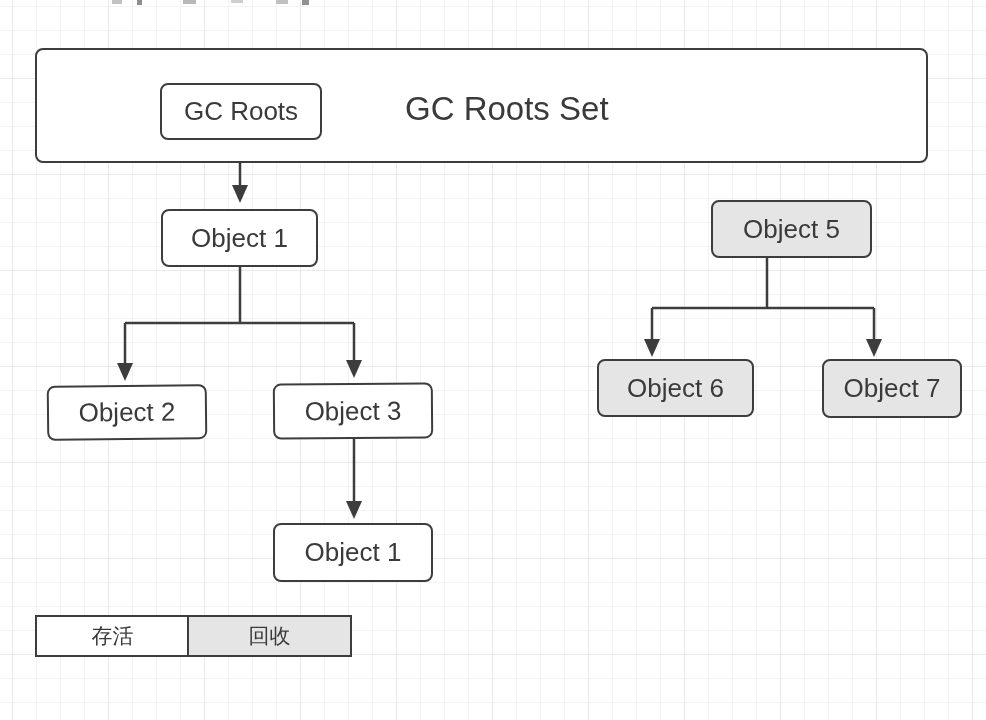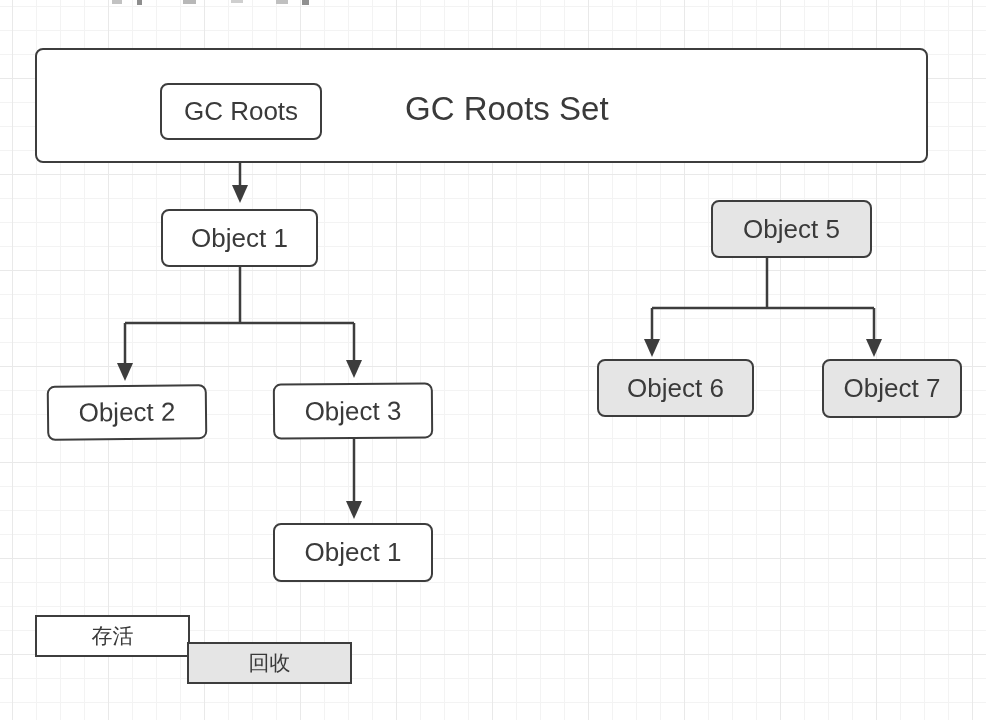--- a/index.html
+++ b/index.html
@@ -88,21 +88,21 @@
     box-sizing: border-box;
     border: 2.5px solid var(--stroke);
     background: var(--alive-fill);
     display: flex;
     align-items: center;
     justify-content: center;
     font-size: 21px;
     color: var(--ink-text);
   }
   .legend-alive    { left: 35px;  top: 615px; width: 155px; height: 42px; }
-  .legend-recycled { left: 187px; top: 615px; width: 165px; height: 42px; margin-top: 27px; }
+  .legend-recycled { left: 187px; top: 615px; width: 165px; height: 42px; }
   .legend-cell[data-status="recycled"] { background: var(--recycled-fill); }
   .frag { position: absolute; top: 0; }
 </style>
 </head>
 <body>
 
 <div class="stage">
 
   <div class="frag" style="left:112px;width:10px;height:4px;background:#c2c2c2;"></div>
   <div class="frag" style="left:137px;width:5px;height:5px;background:#8e8e8e;"></div>

